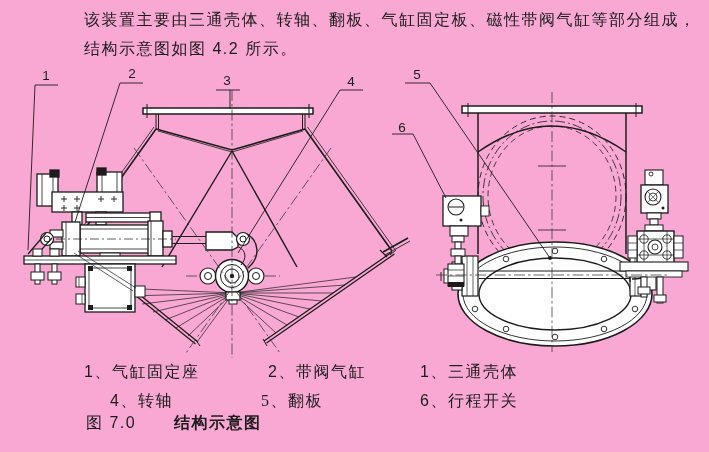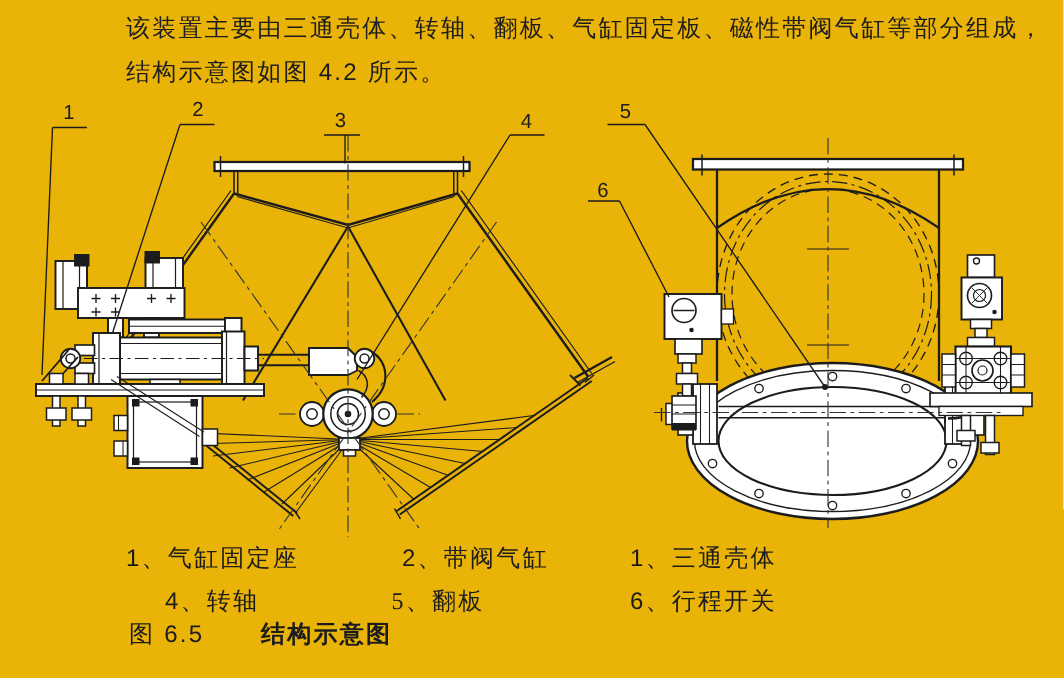--- a/index.html
+++ b/index.html
@@ -1,18 +1,18 @@
 <!DOCTYPE html>
 <html style="--ink: #1c1c1c;"><head>
 <meta charset="utf-8">
 <style>
   :root{ --ink:#1c1c1c; }
   html,body{margin:0;padding:0;background:#fff;}
   .page{
-    position:relative; width:709px; height:452px; background:#eab308;
+    position:relative; width:709px; height:452px; background:#f9a8d4;
     font-family:"Liberation Sans","DejaVu Sans",sans-serif;
     color:var(--ink); overflow:hidden;
   }
   .para{position:absolute; left:84px; top:5px;}
   .para .pline{white-space:nowrap; font-size:16px; line-height:29px; letter-spacing:1.5px;}
   .diagram-svg{position:absolute; left:0; top:0;}
   .callout{
     position:absolute; transform:translate(-50%,-50%);
     font-size:13.5px; font-weight:400; white-space:nowrap;
   }
@@ -297,17 +297,17 @@
   <div>
     <span class="legend-item" style="left:84px;  top:362px;">1、气缸固定座</span>
     <span class="legend-item" style="left:268px; top:362px;">2、带阀气缸</span>
     <span class="legend-item" style="left:420px; top:362px;">1、三通壳体</span>
     <span class="legend-item" style="left:84px;  top:391px;margin-left:26px;">4、转轴</span>
     <span class="legend-item" style="left:261px; top:391px;font-family:Liberation Serif, serif;">5、翻板</span>
     <span class="legend-item" style="left:420px; top:391px;">6、行程开关</span>
   </div>
 
   <div>
-    <span class="cap" style="left:86px;  top:413px;">图 6.5</span>
+    <span class="cap" style="left:86px;  top:413px;">图 7.0</span>
     <span class="cap" style="left:174px; top:413px;font-weight:bold;">结构示意图</span>
   </div>
 
 </div>
 
 </body></html>

